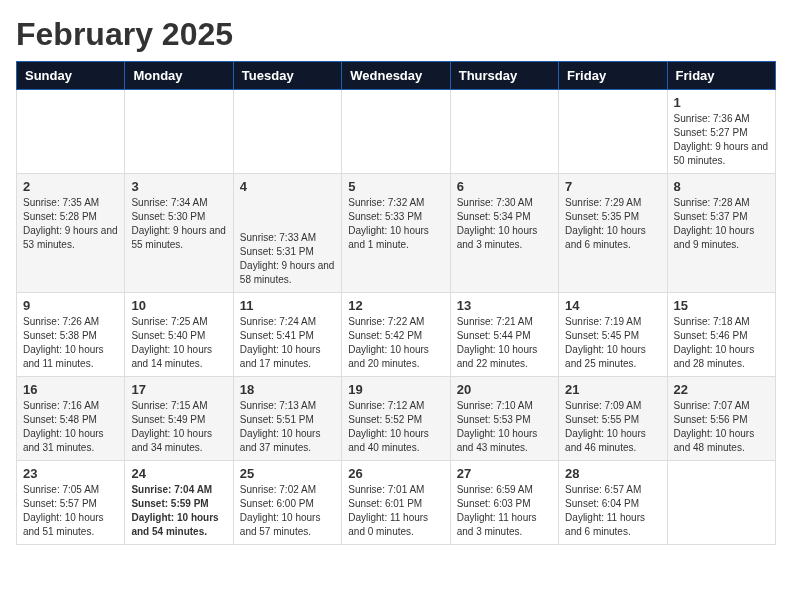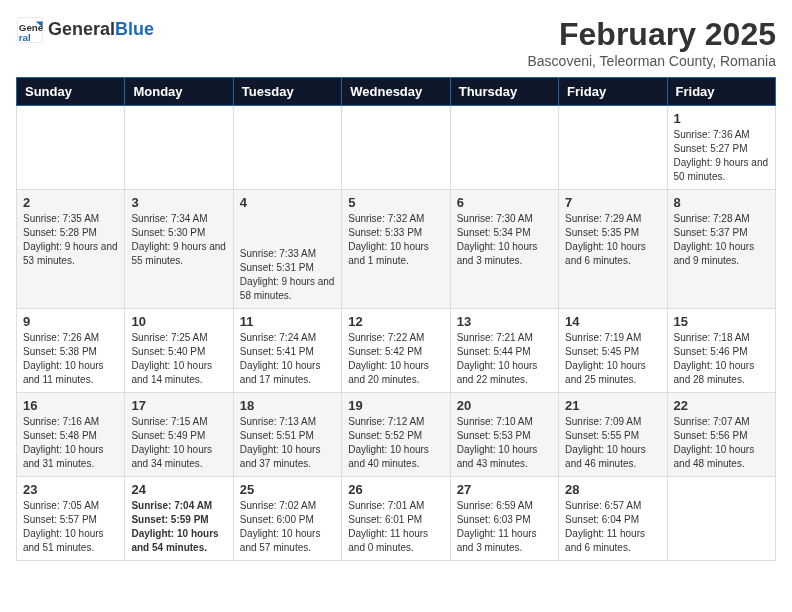--- a/index.html
+++ b/index.html
@@ -84,36 +84,22 @@
       color: #333;
     }
     .empty-cell {
       background: #f9f9f9;
     }
   </style>
 </head>
 <body>
 
 <div class="header-area">
-  <div class="logo">
-    <svg class="logo-icon" viewBox="0 0 40 40">
-      <rect x="2" y="2" width="36" height="36" rx="4" fill="#fff" stroke="#ddd" stroke-width="1"></rect>
-      <text x="4" y="22" font-size="14" font-weight="bold" fill="#333" font-family="Arial">Gene</text>
-      <text x="4" y="35" font-size="14" font-weight="bold" fill="#1a6bbf" font-family="Arial">ral</text>
-      <polygon points="28,8 38,16 38,8" fill="#1a6bbf"></polygon>
-    </svg>
-    <div>
-      <div class="logo-text">
-        <span style="color:#333">General</span><span>Blue</span>
-      </div>
-    </div>
-  </div>
   <div class="title-area">
     <div class="month-title">February 2025</div>
-    <div class="subtitle">Bascoveni, Teleorman County, Romania</div>
   </div>
 </div>
 
 <table class="calendar-table">
   <thead>
     <tr>
     <th>Sunday</th>
         <th>Monday</th>
         <th>Tuesday</th>
         <th>Wednesday</th>

